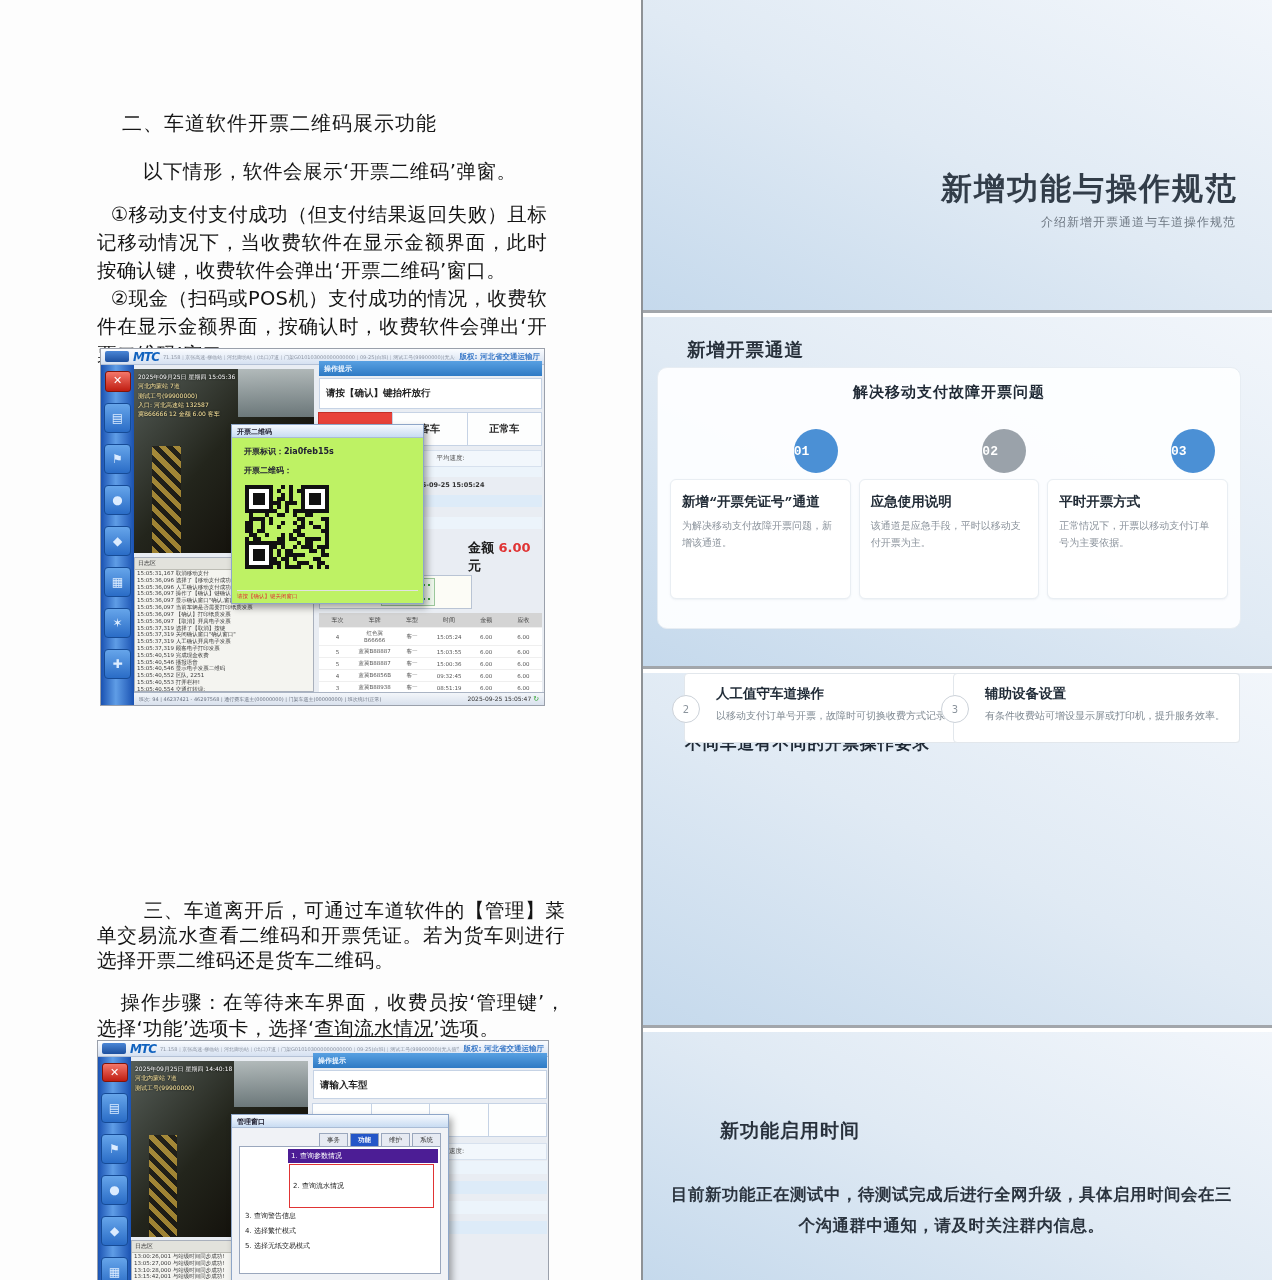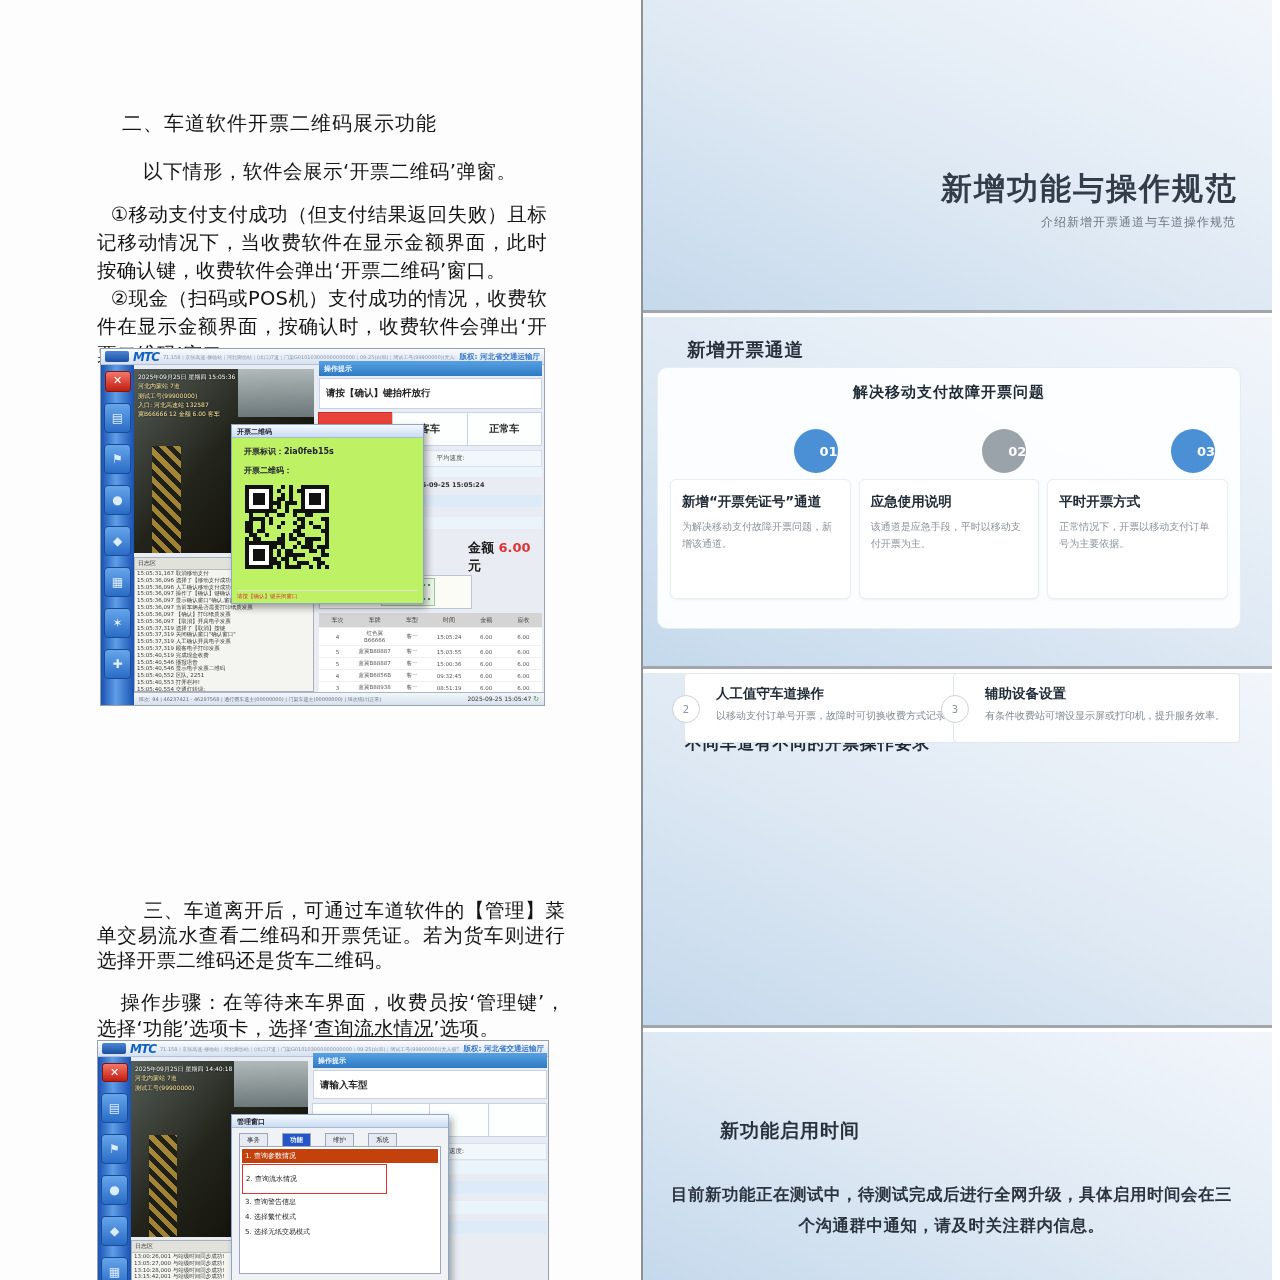--- a/index.html
+++ b/index.html
@@ -93,49 +93,49 @@
   .dlg-title{height:13px;background:linear-gradient(#f5f9fe,#c9dcf2);border-bottom:1px solid #a9bcd6;
              font-size:7px;font-weight:bold;color:#223;padding:1.5px 5px;box-sizing:border-box;}
   .qd-row{font-size:8px;font-weight:bold;color:#223;margin:8px 0 0 12px;}
   .qr-box{position:absolute;left:13px;top:60px;width:84px;height:84px;}
   .qd-foot{position:absolute;left:5px;right:5px;bottom:3px;border-top:1px solid #e2e2e2;
            font-size:5.5px;color:#e03434;padding-top:2px;}
 
   
   .mg-dialog{position:absolute;left:133px;top:73px;width:216px;height:230px;background:#f0f2f6;
              border:1px solid #8ea6c8;box-shadow:3px 4px 7px rgba(0,0,0,.35);z-index:5;}
-  .mg-tabs{display:flex;gap:14px;margin:5px 7px 0 7px;}
+  .mg-tabs{display:flex;gap:2px;margin:5px 7px 0 21px;justify-content:flex-end;}
   .mg-tab{font-size:6.5px;color:#333;background:#e6eaf2;border:1px solid #9aa7bd;border-bottom:none;
           padding:1.5px 7px;}
   .mg-tab.active{background:#2456c8;color:#fff;font-weight:bold;}
   .mg-list{margin:0 7px;background:#fff;border:1px solid #9aa7bd;height:128px;padding:2px;box-sizing:border-box;}
   .mg-item{font-size:7px;color:#222;padding:2px 3px;margin-bottom:1px;white-space:nowrap;}
-  .mg-item.selected{background:#c2410c;color:#fff;}
-  .mg-item.redbox{border:1.5px solid #e03434;padding:9px 3px;width:70%;}
+  .mg-item.selected{background:#4c1d95;color:#fff;margin-left:46px;}
+  .mg-item.redbox{border:1.5px solid #e03434;padding:16px 3px;width:70%;margin-left:47px;}
 
   
   .right-panel{position:absolute;left:641px;top:0;width:639px;height:1280px;background:#fff;
                border-left:2px solid #8e9296;box-sizing:border-box;display:flex;flex-direction:column;}
   .sec{position:relative;margin-right:8px;
        background:linear-gradient(205deg,#f2f6fb 0%,#e0eaf4 50%,#c5d9ec 100%);}
   .sec-gap{height:4px;background:#fff;border-top:3px solid #a2a6ab;margin-right:8px;}
   .sec1{height:310px;}
-  .sec2{height:349px;}
+  .sec2{height:349px;font-family:Liberation Mono, monospace;}
   .sec3{height:352px;}
   .sec4{flex:1;}
   .slide-title{position:absolute;right:34px;top:168px;font-size:31px;font-weight:bold;color:#323d49;letter-spacing:2px;}
   .slide-subtitle{position:absolute;right:36px;top:214px;font-size:12px;color:#6e7883;letter-spacing:1px;}
   .sec-heading{position:absolute;left:44px;top:20px;font-size:18.5px;font-weight:bold;color:#28313c;letter-spacing:1px;}
   .invoice-card{position:absolute;left:14px;top:50px;width:584px;height:262px;background:rgba(253,254,255,.95);
                 border:1px solid #e7edf3;border-radius:10px;padding-top:15px;box-sizing:border-box;}
   .invoice-sub{text-align:center;font-size:15px;font-weight:bold;color:#1f2935;letter-spacing:1px;}
   .step-row{display:flex;gap:8px;padding:0 12px;margin-top:27px;}
   .step-col{flex:1;display:flex;flex-direction:column;}
   .step-circle{width:44px;height:44px;border-radius:50%;align-self:flex-end;margin-right:13px;
-               display:flex;align-items:center;justify-content:flex-end;color:#fff;font-weight:bold;font-size:13px;}
+               display:flex;align-items:center;justify-content:flex-start;color:#fff;font-weight:bold;font-size:13px;}
   .step-circle.blue{background:#4b90d5;}
   .step-circle.gray{background:#9aa2aa;}
   .step-card{margin-top:6px;background:#fff;border:1px solid #e9eef3;border-radius:6px;height:120px;
              padding:13px 11px;box-sizing:border-box;box-shadow:0 1px 2px rgba(120,140,160,.10);}
   .step-title{font-size:13.5px;font-weight:bold;color:#222c37;margin-bottom:8px;}
   .step-desc{font-size:10px;color:#8a929b;line-height:1.65;}
   .lane-sub{position:absolute;left:42px;top:60px;font-size:16.5px;font-weight:bold;color:#1f2935;letter-spacing:1px;}
   .lane-card{position:absolute;right:32px;height:68px;background:#fff;border:1px solid #e2e7ec;border-radius:4px;}
   .lane-num{position:absolute;left:-13px;top:21px;width:26px;height:26px;border-radius:50%;background:#fff;
             border:1px solid #ccd2d9;color:#8b949d;font-size:10px;display:flex;align-items:center;justify-content:center;}

